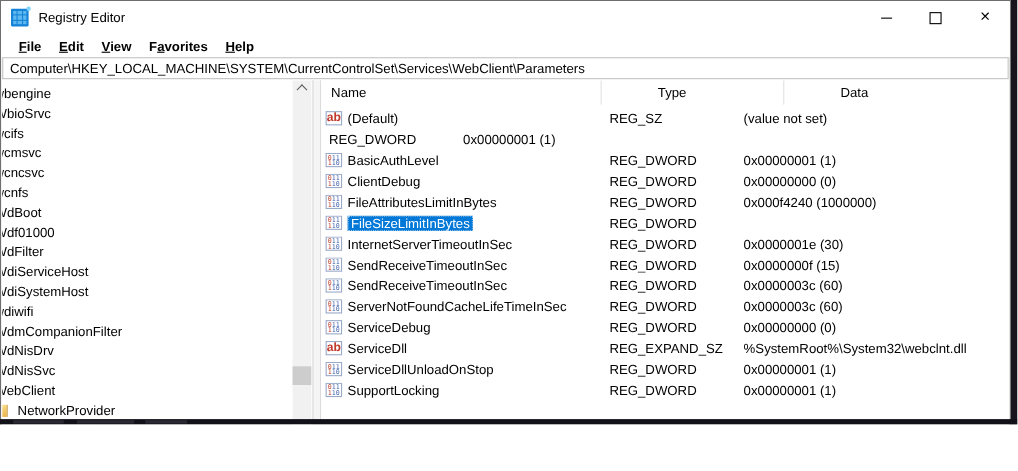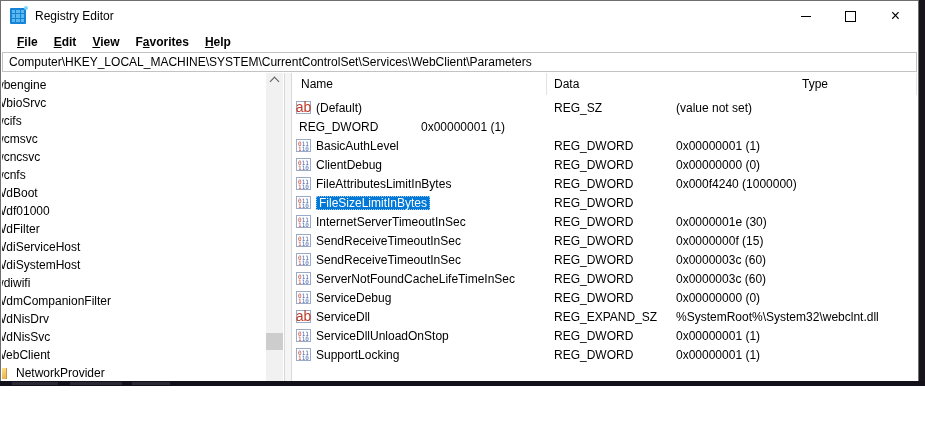--- a/index.html
+++ b/index.html
@@ -39,33 +39,33 @@
   .scorner{position:absolute;right:1px;bottom:0;width:17px;height:17px;background:#f1f1f1;}
   .sbtn{position:absolute;width:17px;height:17px;display:flex;align-items:center;justify-content:center;}
   .chev{width:6px;height:6px;border-left:1px solid #5a5a5a;border-bottom:1px solid #5a5a5a;}
   .chev.up{transform:rotate(135deg);} .chev.down{transform:rotate(-45deg);}
   .chev.left{transform:rotate(45deg);} .chev.right{transform:rotate(225deg);}
   .vthumb{position:absolute;left:0;width:17px;background:#cdcdcd;}
   .hthumb{position:absolute;top:0;height:17px;background:#cdcdcd;}
   .divider{position:absolute;left:283px;top:0;bottom:0;width:8px;background:#f5f5f5;border-left:1px solid #d9d9d9;border-right:1px solid #d9d9d9;box-sizing:border-box;}
   
   .listpane{position:absolute;left:291px;top:0;right:1px;bottom:0;background:#fff;overflow:hidden;}
-  .lheader{display:flex;height:22px;align-items:center;font-size:12px;color:#000;}
+  .lheader{display:flex;height:22px;align-items:center;font-size:12px;color:#000;gap:44px;}
   .hcell{height:100%;display:flex;align-items:center;box-sizing:border-box;}
   .hcell.c-name{width:255px;padding-left:9px;border-right:1px solid #e2e2e2;}
   .hcell.c-type{width:122px;padding-left:7px;border-right:1px solid #e2e2e2;}
   .hcell.c-data{flex:1;padding-left:7px;}
   .lrows{padding-top:3px;}
   .lrow{display:flex;height:19px;align-items:center;font-size:12px;color:#000;}
   .cell{box-sizing:border-box;white-space:nowrap;overflow:hidden;}
   .cell.name{width:255px;display:flex;align-items:center;}
   .cell.type{width:122px;padding-left:7px;}
   .cell.data{flex:1;padding-left:7px;}
   .vicon{width:15px;height:13px;margin-left:4px;margin-right:5px;border:1px solid #9aaac9;background:#fff;box-sizing:border-box;display:flex;flex-direction:column;align-items:center;justify-content:center;flex:0 0 auto;}
-  .vicon.sz{font-size:14px;line-height:9px;font-weight:normal;color:#c0392b;}
+  .vicon.sz{font-size:11px;line-height:9px;font-weight:bold;color:#c0392b;}
   .vicon .bin{font-family:"DejaVu Sans Mono",monospace;font-size:6px;line-height:5px;color:#4566b0;letter-spacing:0;}
   .vicon .bin::first-letter{color:#c0432f;}
   .nsel{background:#0078d7;color:#fff;padding:0 3px;outline:1px dotted #9cc3e8;outline-offset:-1px;}
   
   .strip-bottom{position:absolute;left:0;bottom:0;width:925px;height:5px;background:#121019;}
   .strip-bottom i{position:absolute;top:1px;height:3px;background:#2a2832;}
   .strip-bottom i.a{left:12px;width:46px;} .strip-bottom i.b{left:70px;width:52px;} .strip-bottom i.c{left:132px;width:38px;}
 </style>
 </head>
 <body>
@@ -200,22 +200,22 @@
             </div>
         </div>
         <div class="scorner"></div>
       </div>
 
       <div class="divider"></div>
 
       <div class="listpane">
         <div class="lheader">
           <div class="hcell c-name">Name</div>
+          <div class="hcell c-type">Type</div>
           <div class="hcell c-data">Data</div>
-          <div class="hcell c-type">Type</div>
         </div>
         <div class="lrows" id="lrows">
             <div class="lrow">
               <div class="cell name">
                 <span class="vicon sz">ab</span>
                 <span>(Default)</span>
               </div>
               <div class="cell type">REG_SZ</div>
               <div class="cell data">(value not set)</div>
             </div>

